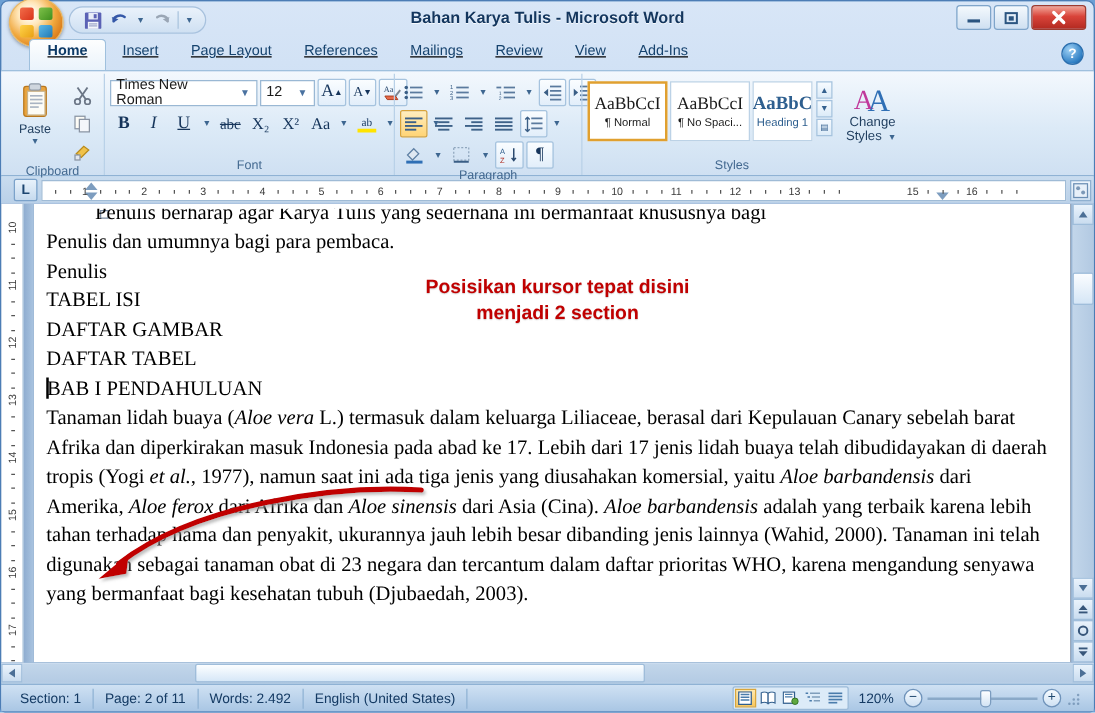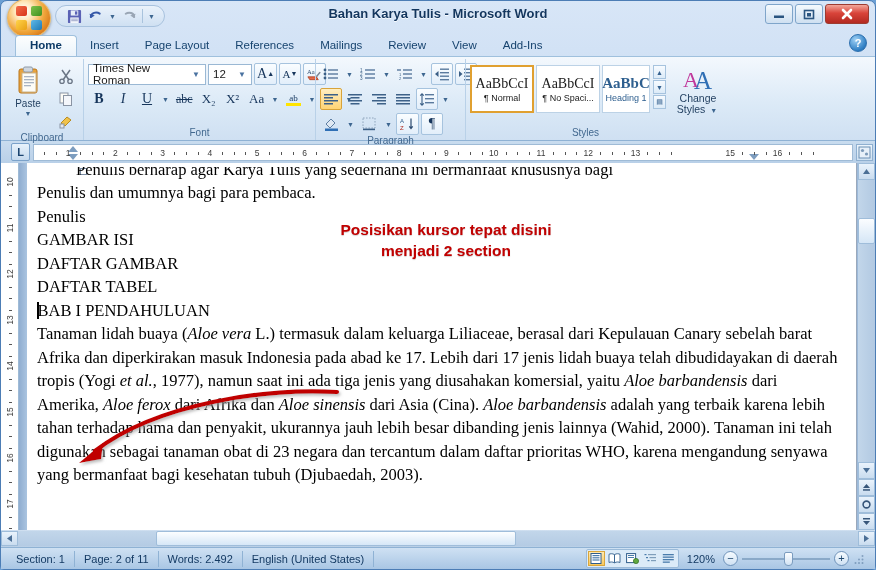--- a/index.html
+++ b/index.html
@@ -37,22 +37,22 @@
     font-size:13px; color:#13365e; font-weight:bold; text-shadow:0 1px 0 rgba(255,255,255,.8);
     pointer-events:none;
   }
   .wbtns { position:absolute; right:6px; top:3px; display:flex; gap:2px; }
   .wbtn { width:28px; height:20px; border:1px solid #7fa5ca; border-radius:3px;
     background:linear-gradient(180deg,#f4f9fd,#cfe0f1); display:flex; align-items:center; justify-content:center; }
   .wbtn.close { width:44px; border-color:#9d3b30;
     background:linear-gradient(180deg,#f2a79a,#d9443a 45%,#b32a21); }
   .wbtn svg { display:block; }
   
-  .tabs { height:25px; flex:0 0 25px; display:flex; align-items:flex-end; padding-left:14px;
-    position:relative; }
+  .tabs { height:25px; flex:0 0 25px; display:flex; padding-left:22px;
+    position:relative;text-decoration:underline; }
   .tab { font-size:11.5px; color:#16436e; padding:4px 13px 5px; border-radius:4px 4px 0 0; cursor:default; white-space:nowrap; }
   .tab.active { background:linear-gradient(180deg,#fdfefe,#eaf3fb);
     border:1px solid #9fc0dd; border-bottom:none; color:#0d3a66; font-weight:bold; padding:3px 14px 5px; }
   .help-btn { position:absolute; right:8px; top:3px; width:18px; height:18px; border-radius:50%;
     background:radial-gradient(circle at 35% 30%,#9fd1f5,#2f7fc4 70%,#1b5d99);
     color:#fff; font-size:11px; font-weight:bold; display:flex; align-items:center; justify-content:center;
     border:1px solid #2c6fae; }
   
   .ribbon { height:85px; flex:0 0 85px; display:flex; background:linear-gradient(180deg,#f3f8fd,#dceaf7 55%,#cfe0f2);
     border-top:1px solid #9fc0dd; border-bottom:1px solid #8fb2d4; padding:2px 0 0; }
@@ -611,21 +611,21 @@
 
     <div class="page-area">
       <div class="page">
         <div class="doctext">
           <div class="clip-top">
             <div class="anchor-box"></div>
             <p>Penulis berharap agar Karya Tulis yang sederhana ini bermanfaat khususnya bagi</p>
           </div>
           <p>Penulis dan umumnya bagi para pembaca.</p>
           <p>Penulis</p>
-          <p class="heading-line">GAMBAR ISI</p>
+          <p class="heading-line">TABEL ISI</p>
           <p class="heading-line">DAFTAR GAMBAR</p>
           <p class="heading-line">DAFTAR TABEL</p>
           <p class="heading-line"><span class="caret-bar"></span><span>BAB I PENDAHULUAN</span></p>
           <p class="para">
             <span>Tanaman lidah buaya (</span><i>Aloe vera</i><span> L.)  termasuk dalam keluarga Liliaceae,  berasal dari Kepulauan Canary sebelah barat Afrika dan diperkirakan masuk Indonesia pada abad ke 17. Lebih dari 17 jenis lidah buaya telah dibudidayakan di daerah tropis (Yogi </span><i>et al.</i><span>, 1977), namun saat ini ada tiga jenis yang diusahakan komersial, yaitu </span><i>Aloe barbandensis</i><span> dari Amerika, </span><i>Aloe ferox</i><span> dari Afrika dan </span><i>Aloe sinensis</i><span> dari Asia (Cina). </span><i>Aloe barbandensis</i><span> adalah yang terbaik karena lebih tahan terhadap hama dan penyakit, ukurannya jauh lebih besar dibanding jenis lainnya (Wahid, 2000). Tanaman ini telah digunakan sebagai tanaman obat di 23 negara dan tercantum dalam daftar prioritas WHO, karena mengandung senyawa </span><span>yang bermanfaat bagi kesehatan tubuh (Djubaedah, 2003).</span>
           </p>
         </div>
 
         <svg class="arrow-svg" width="280" height="85" viewBox="0 0 280 85">
           <defs>

